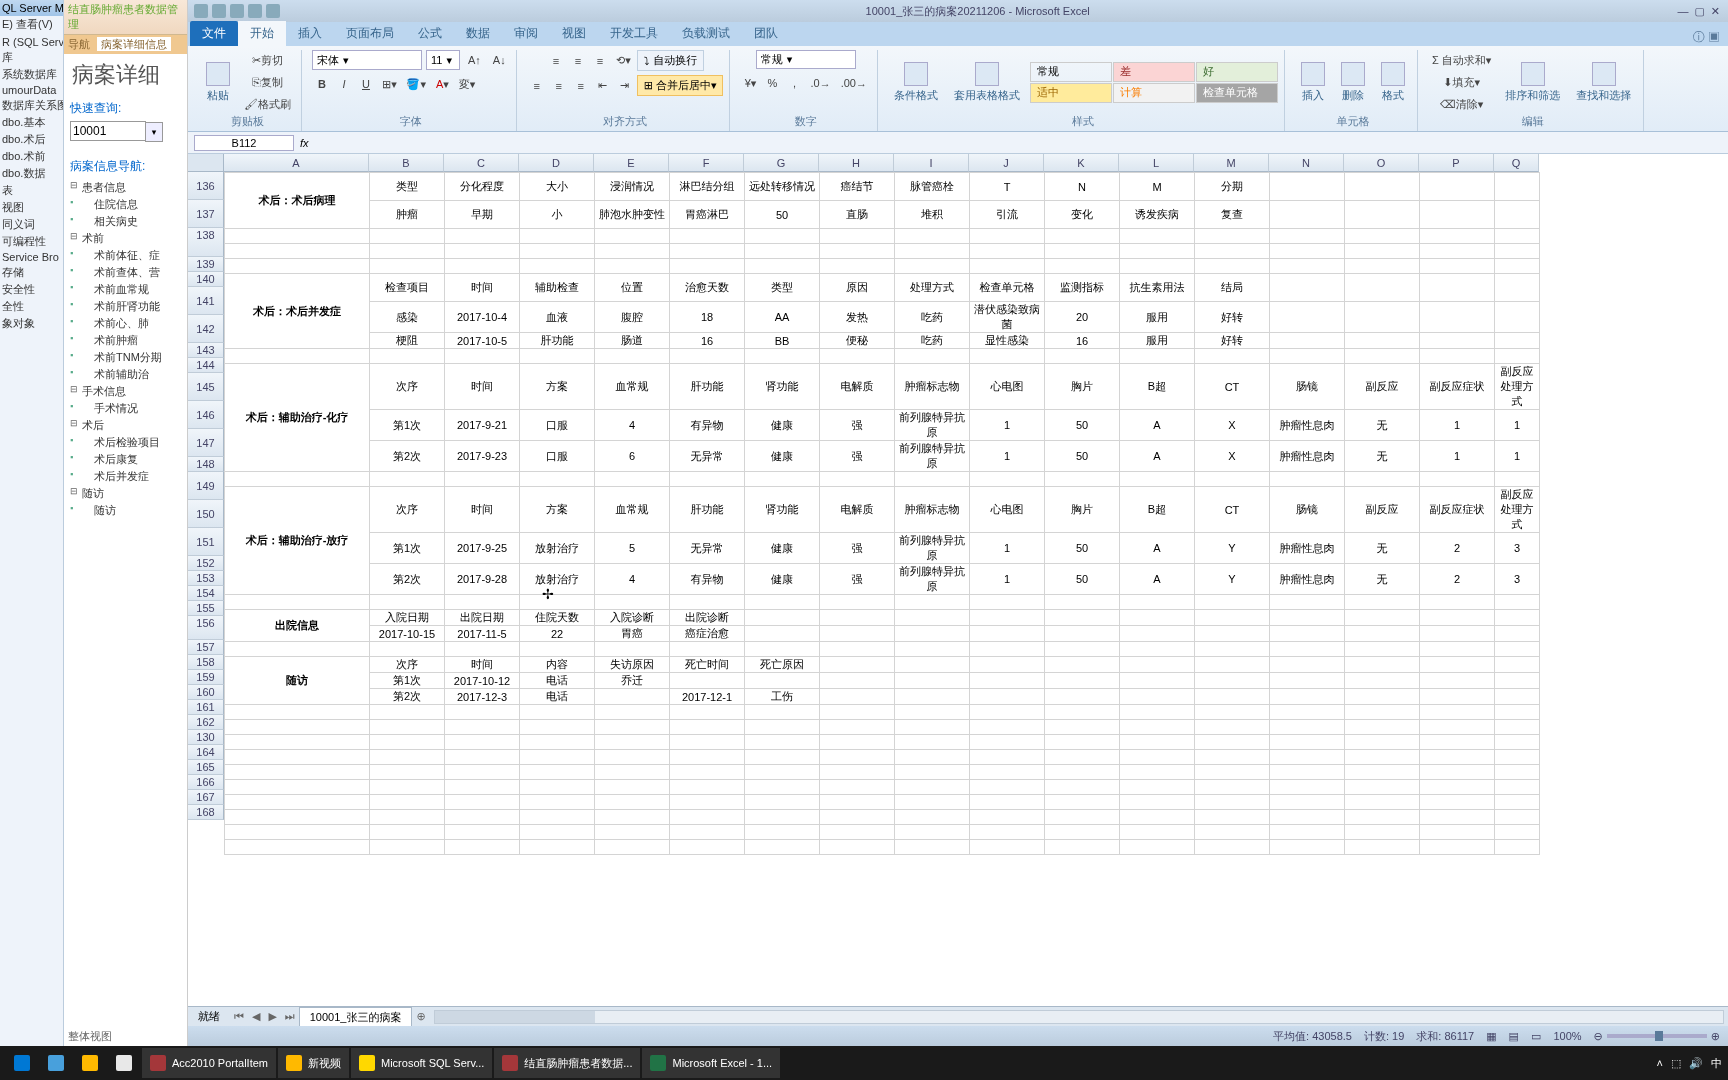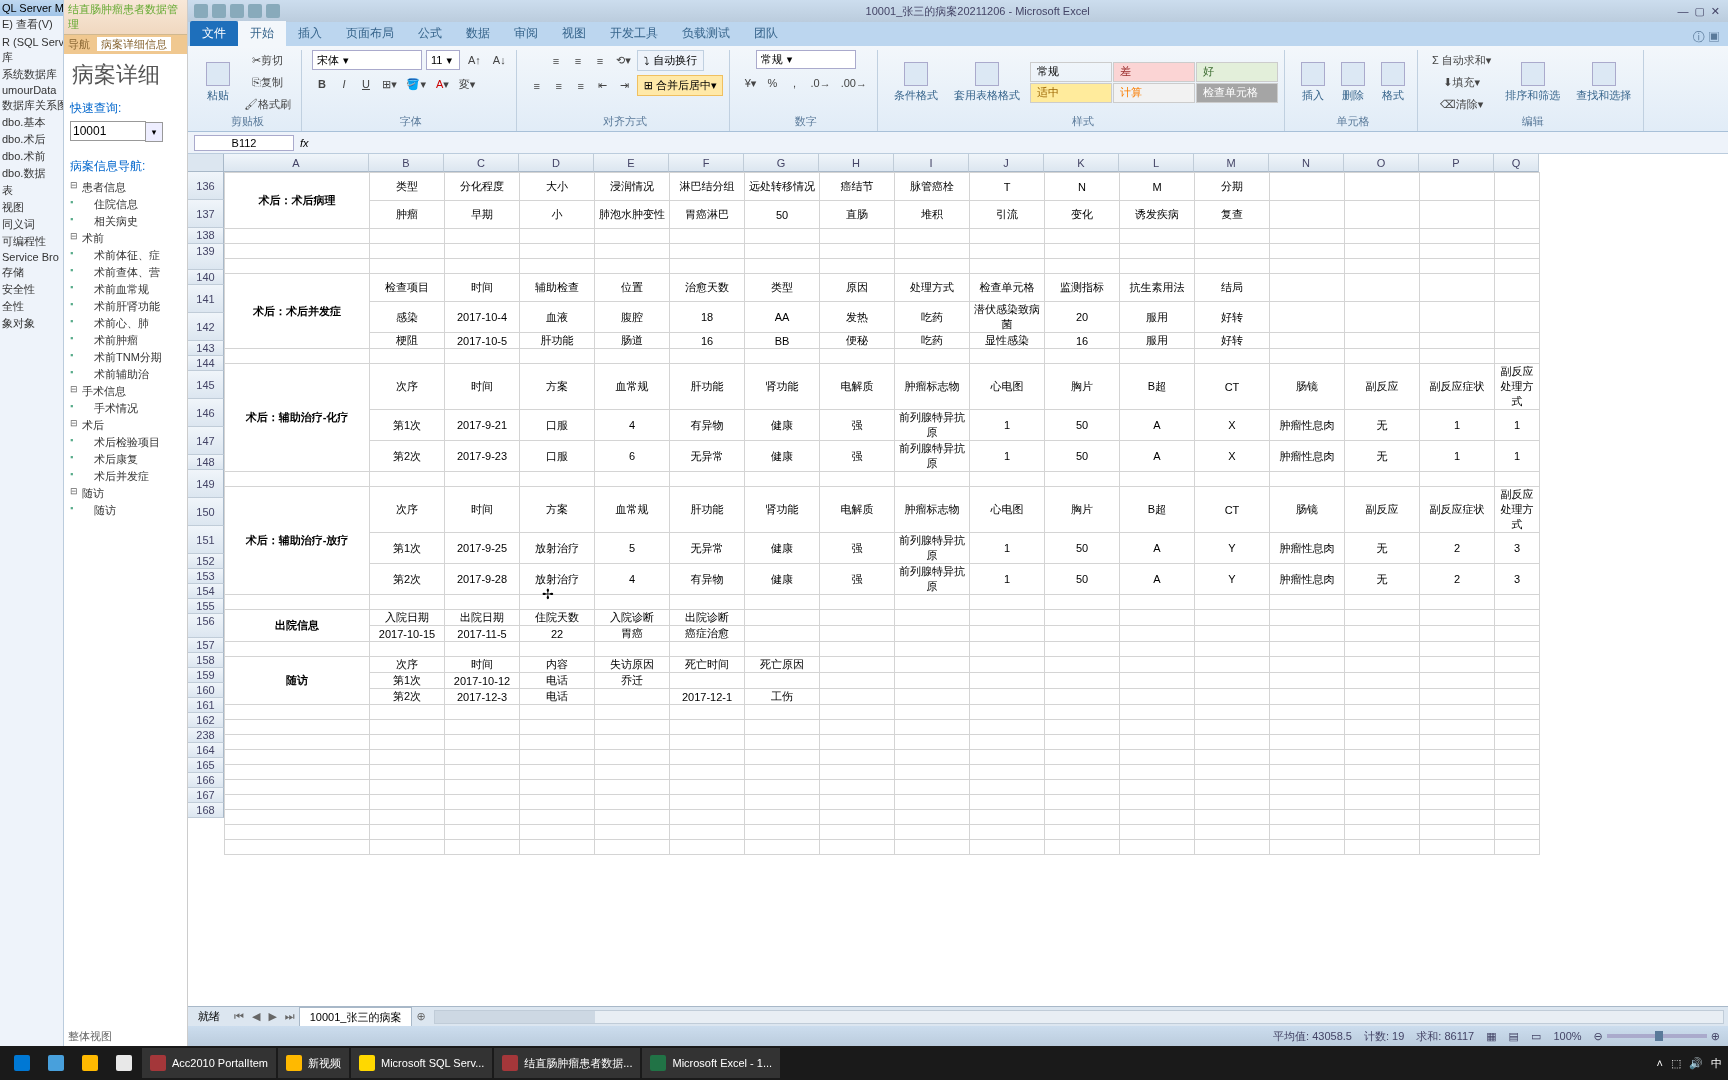--- a/index.html
+++ b/index.html
@@ -347,22 +347,22 @@
         <div class="col-h" style="width:75px">L</div>
         <div class="col-h" style="width:75px">M</div>
         <div class="col-h" style="width:75px">N</div>
         <div class="col-h" style="width:75px">O</div>
         <div class="col-h" style="width:75px">P</div>
         <div class="col-h" style="width:45px">Q</div>
       </div>
     <div class="row-headers" id="row-headers">
         <div class="row-h" style="height:28px;line-height:28px">136</div>
         <div class="row-h" style="height:28px;line-height:28px">137</div>
-        <div class="row-h" style="height:16px;line-height:15px">138</div>
-        <div class="row-h" style="height:26px;line-height:15px">139</div>
+        <div class="row-h" style="height:29px;line-height:15px">138</div>
+        <div class="row-h" style="height:15px;line-height:15px">139</div>
         <div class="row-h" style="height:15px;line-height:15px">140</div>
         <div class="row-h" style="height:28px;line-height:28px">141</div>
         <div class="row-h" style="height:28px;line-height:28px">142</div>
         <div class="row-h" style="height:15px;line-height:15px">143</div>
         <div class="row-h" style="height:15px;line-height:15px">144</div>
         <div class="row-h" style="height:28px;line-height:28px">145</div>
         <div class="row-h" style="height:28px;line-height:28px">146</div>
         <div class="row-h" style="height:28px;line-height:28px">147</div>
         <div class="row-h" style="height:15px;line-height:15px">148</div>
         <div class="row-h" style="height:28px;line-height:28px">149</div>
@@ -372,21 +372,21 @@
         <div class="row-h" style="height:15px;line-height:15px">153</div>
         <div class="row-h" style="height:15px;line-height:15px">154</div>
         <div class="row-h" style="height:15px;line-height:15px">155</div>
         <div class="row-h" style="height:24px;line-height:15px">156</div>
         <div class="row-h" style="height:15px;line-height:15px">157</div>
         <div class="row-h" style="height:15px;line-height:15px">158</div>
         <div class="row-h" style="height:15px;line-height:15px">159</div>
         <div class="row-h" style="height:15px;line-height:15px">160</div>
         <div class="row-h" style="height:15px;line-height:15px">161</div>
         <div class="row-h" style="height:15px;line-height:15px">162</div>
-        <div class="row-h" style="height:15px;line-height:15px">238</div>
+        <div class="row-h" style="height:15px;line-height:15px">130</div>
         <div class="row-h" style="height:15px;line-height:15px">164</div>
         <div class="row-h" style="height:15px;line-height:15px">165</div>
         <div class="row-h" style="height:15px;line-height:15px">166</div>
         <div class="row-h" style="height:15px;line-height:15px">167</div>
         <div class="row-h" style="height:15px;line-height:15px">168</div>
       </div>
     <div class="cells" id="cells">
         <table>
           <tbody>
             <tr style="height:28px">

